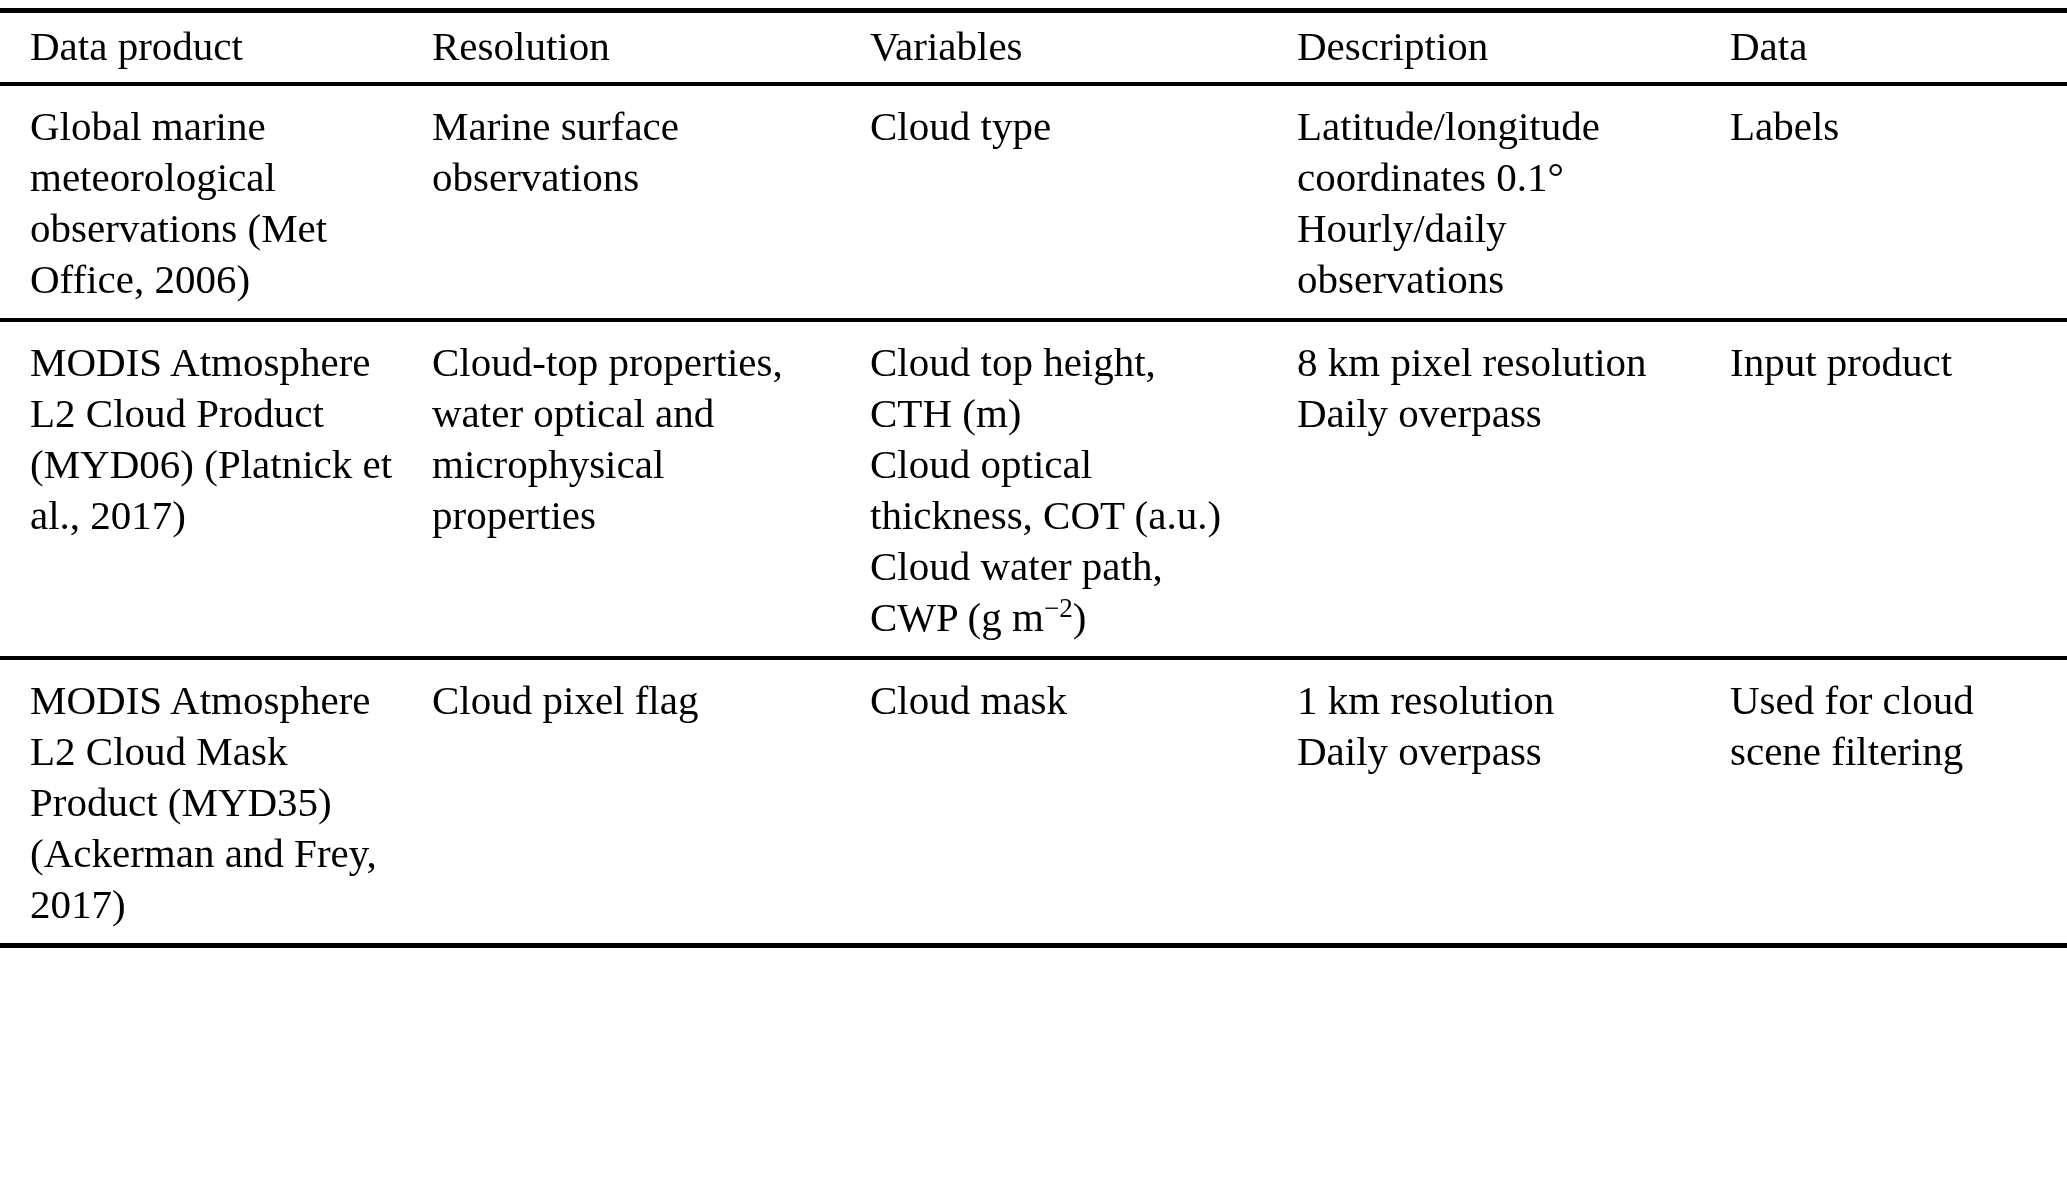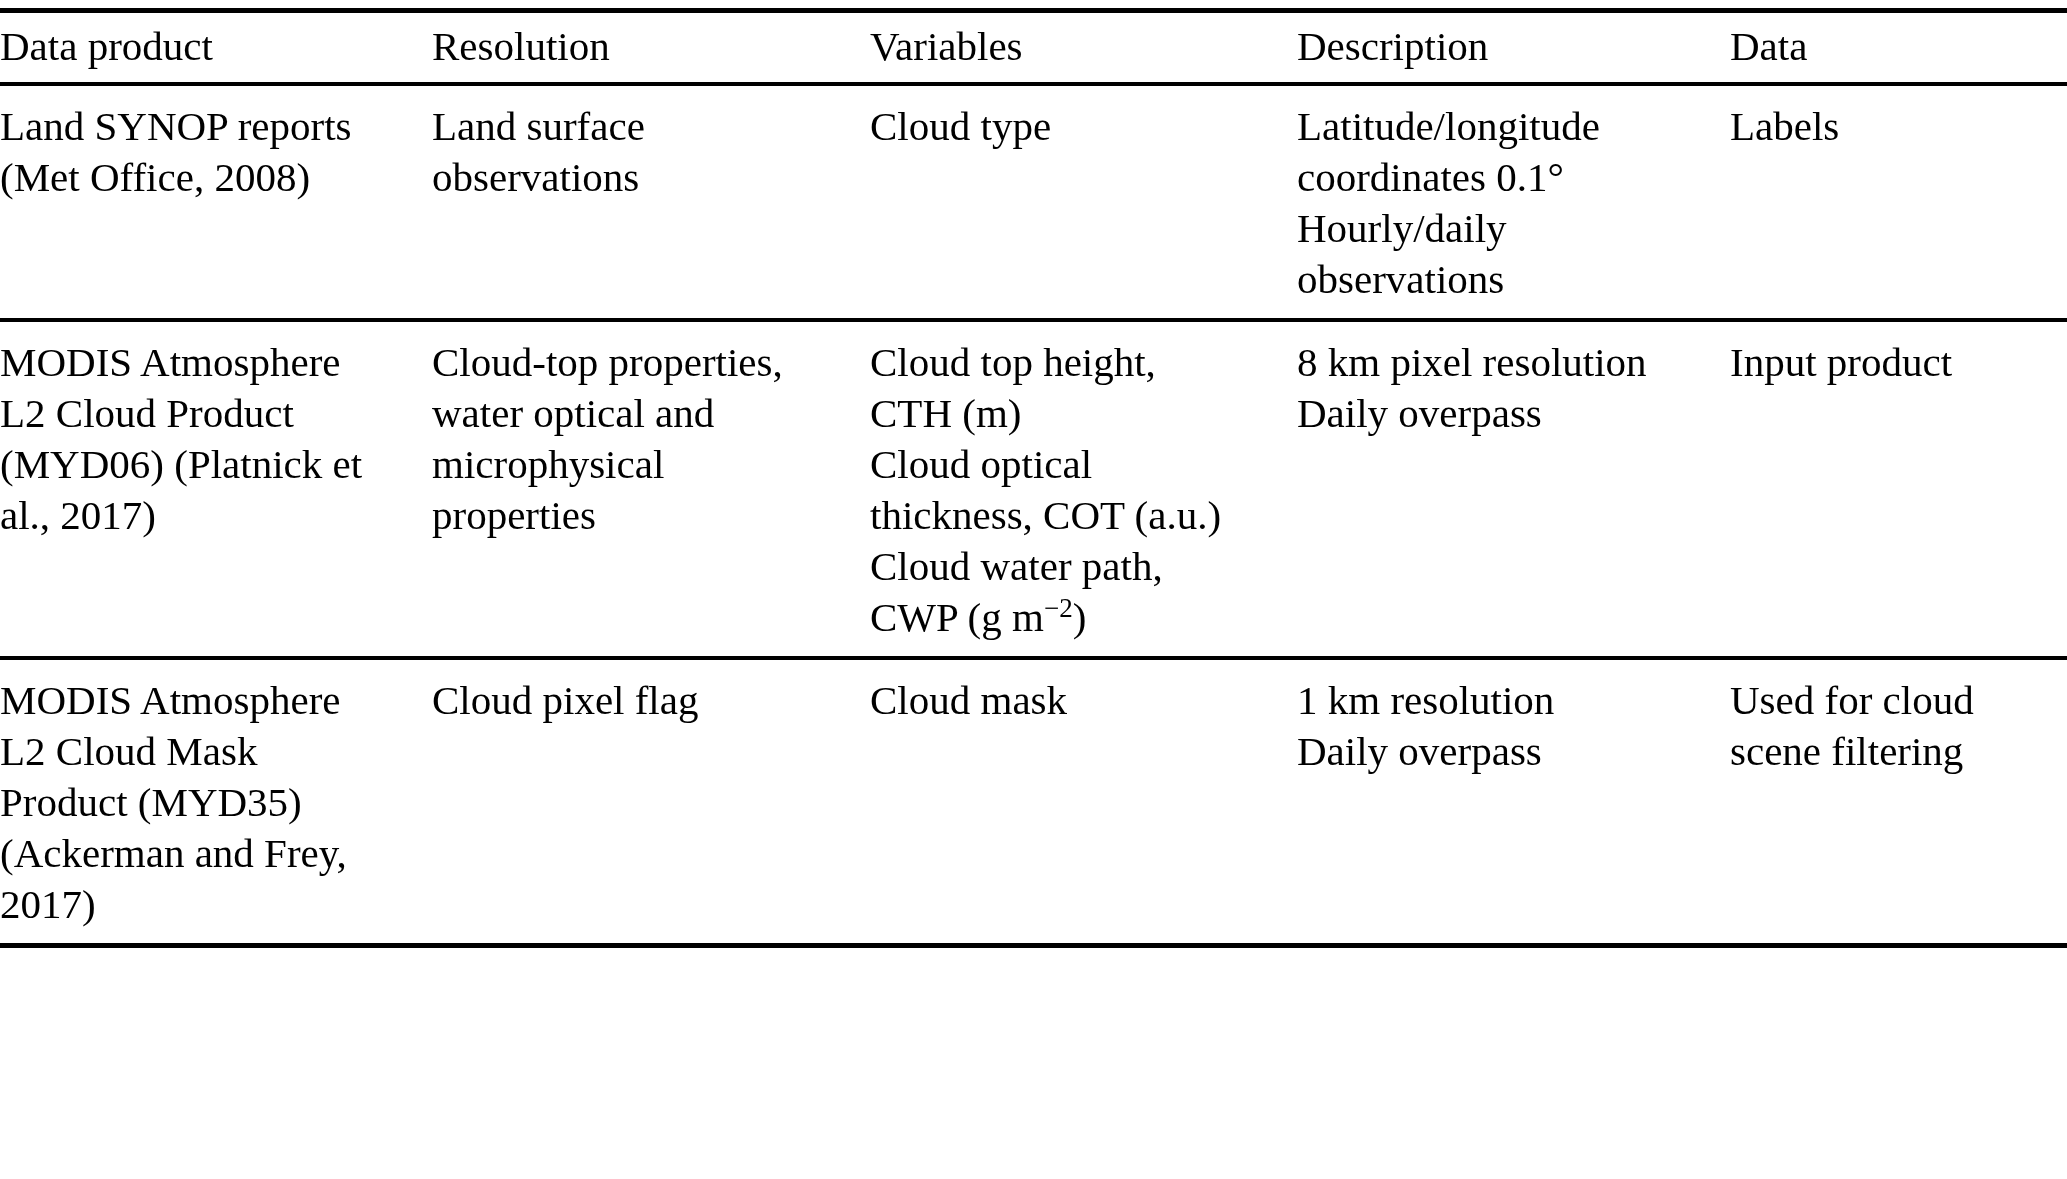--- a/index.html
+++ b/index.html
@@ -40,20 +40,21 @@
     font-weight: normal;
     white-space: pre-line;
     padding: 15px 8px 13px 0;
   }
   .paper-table th {
     padding-top: 8px;
     padding-bottom: 10px;
   }
   .paper-table th:first-child,
   .paper-table td:first-child {
+    padding-left: 30px;
     font-family: Liberation Serif, serif;
   }
   sup.unit-sup {
     font-size: 66%;
     line-height: 0;
     vertical-align: 0.5em;
     letter-spacing: 0;
   }
 </style>
 </head>
@@ -71,23 +72,25 @@
     <tr>
       <th>Data product</th>
       <th>Resolution</th>
       <th>Variables</th>
       <th>Description</th>
       <th>Data</th>
     </tr>
   </thead>
   <tbody>
     <tr>
-      <td>Land SYNOP reports
-(Met Office, 2008)</td>
-      <td>Land surface
+      <td>Global marine
+meteorological
+observations (Met
+Office, 2006)</td>
+      <td>Marine surface
 observations</td>
       <td>Cloud type</td>
       <td>Latitude/longitude
 coordinates 0.1°
 Hourly/daily
 observations</td>
       <td>Labels</td>
     </tr>
     <tr>
       <td>MODIS Atmosphere

